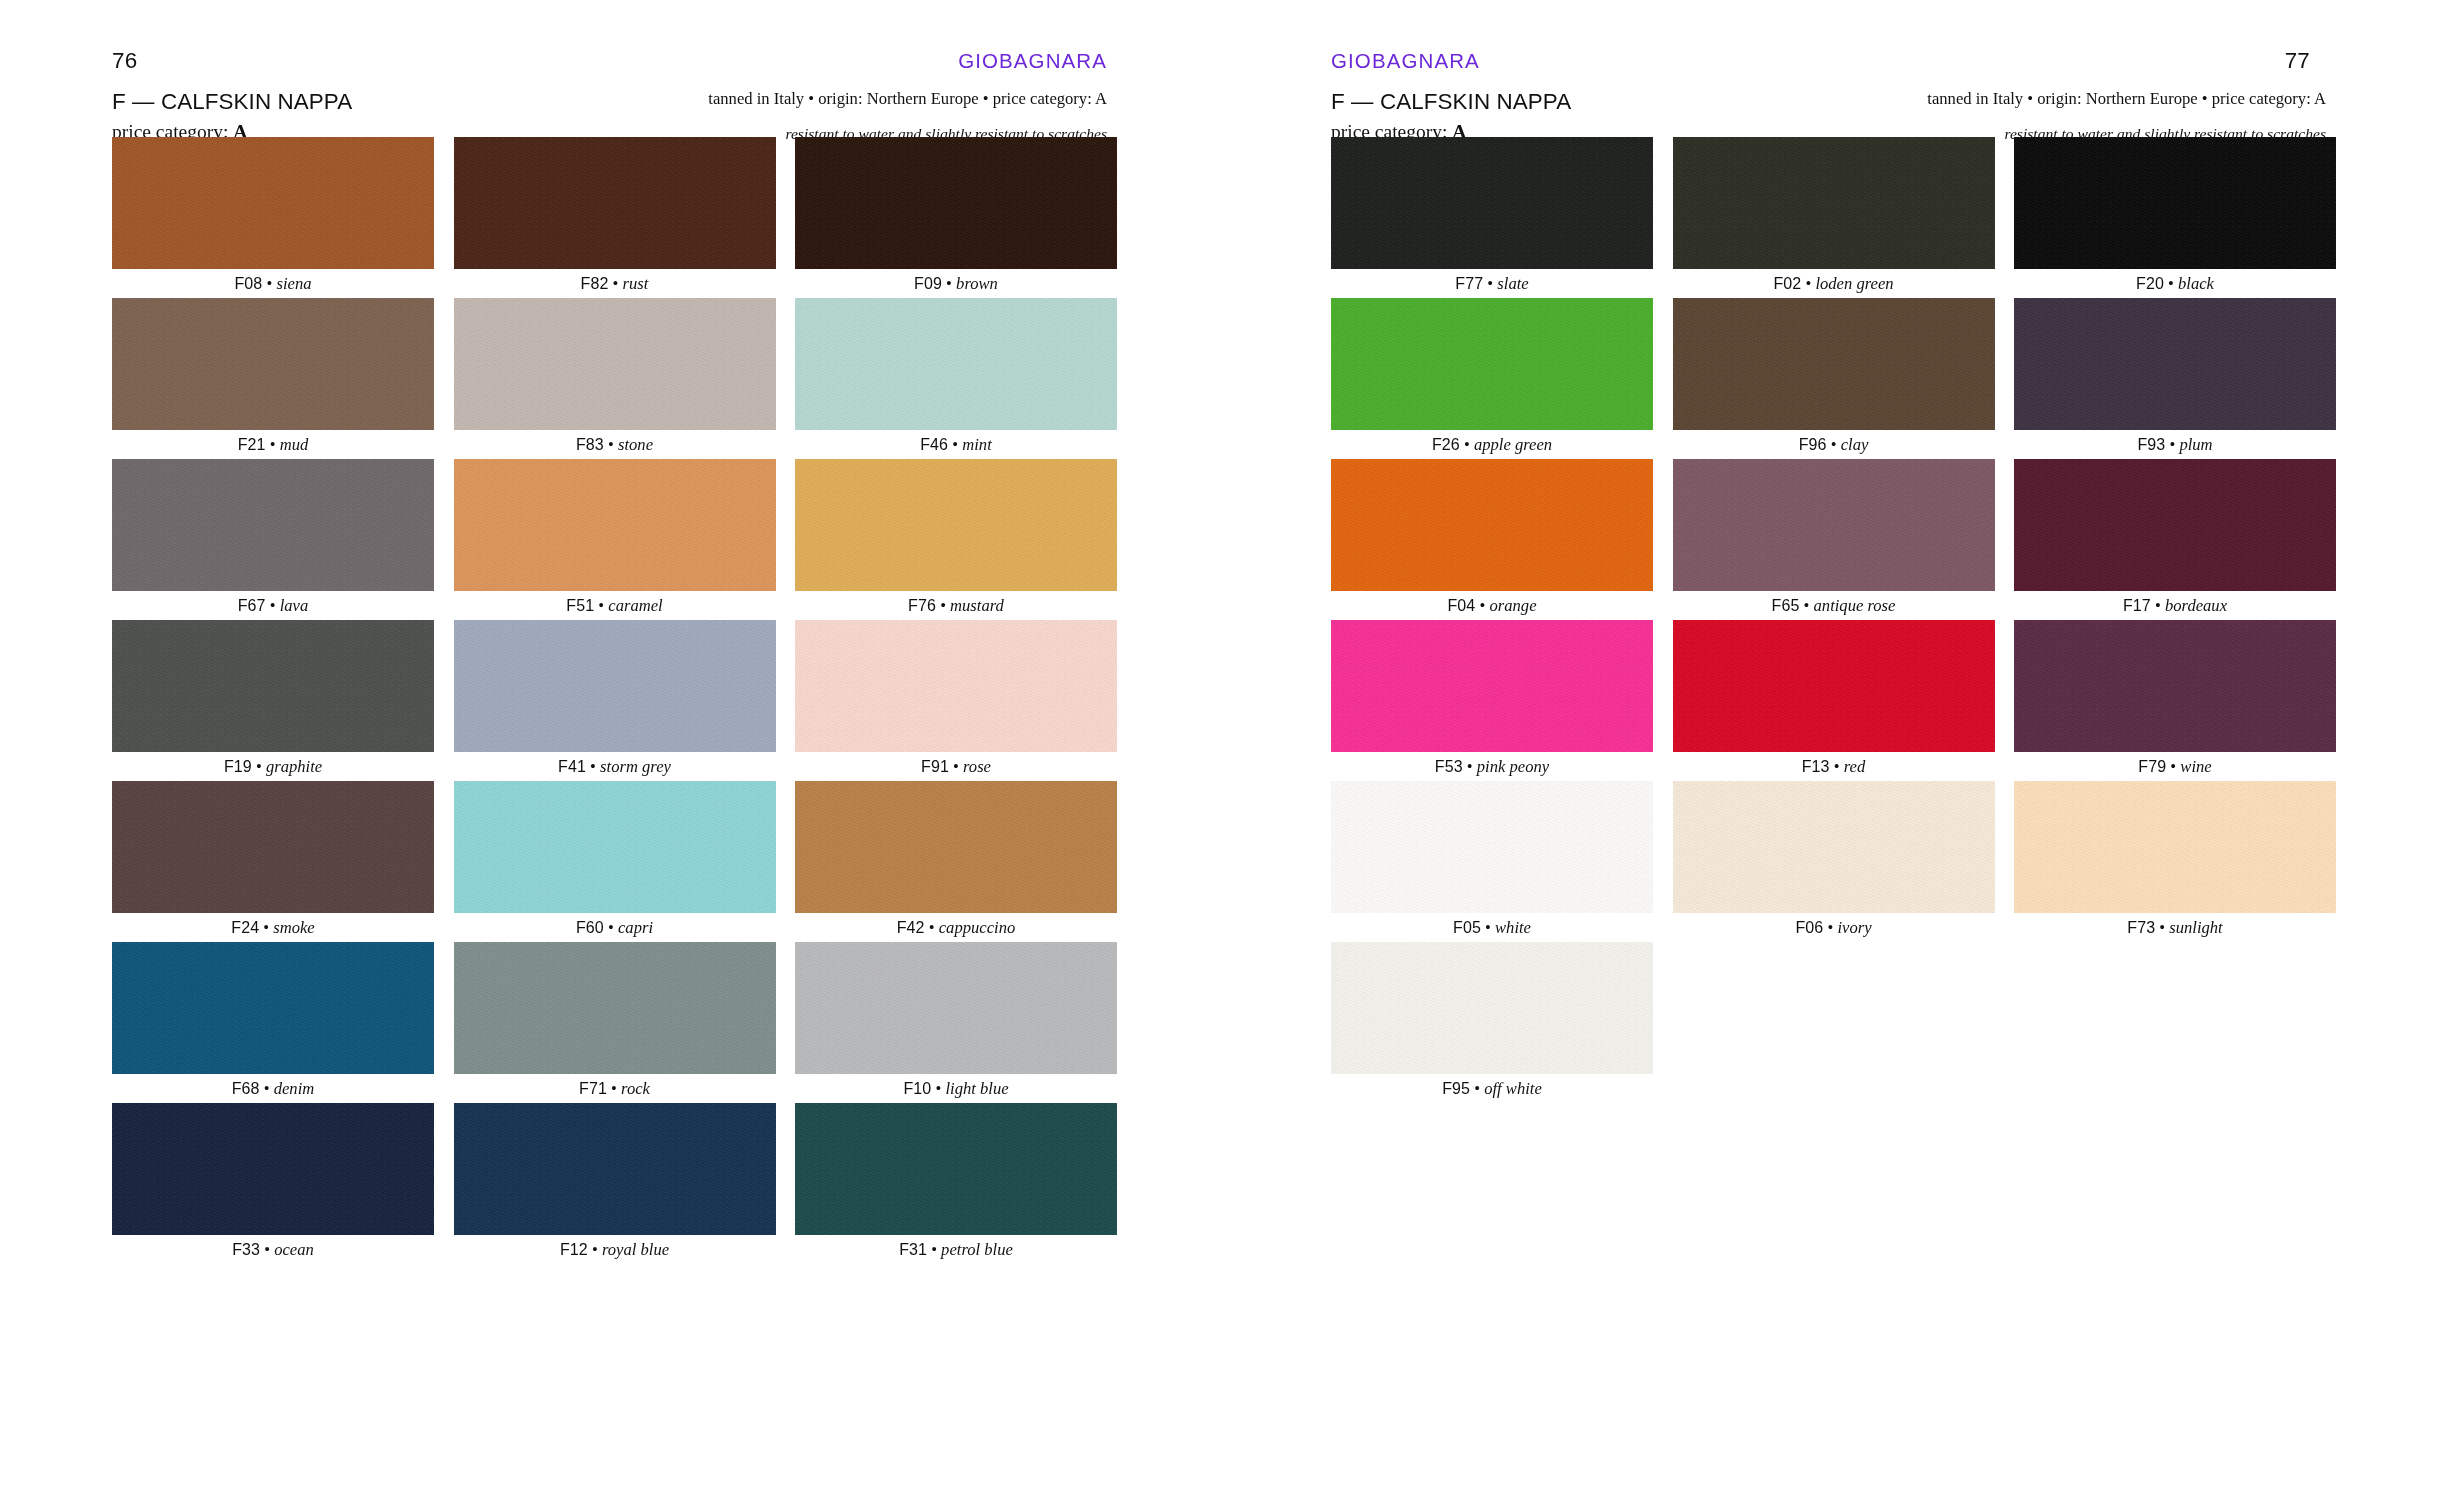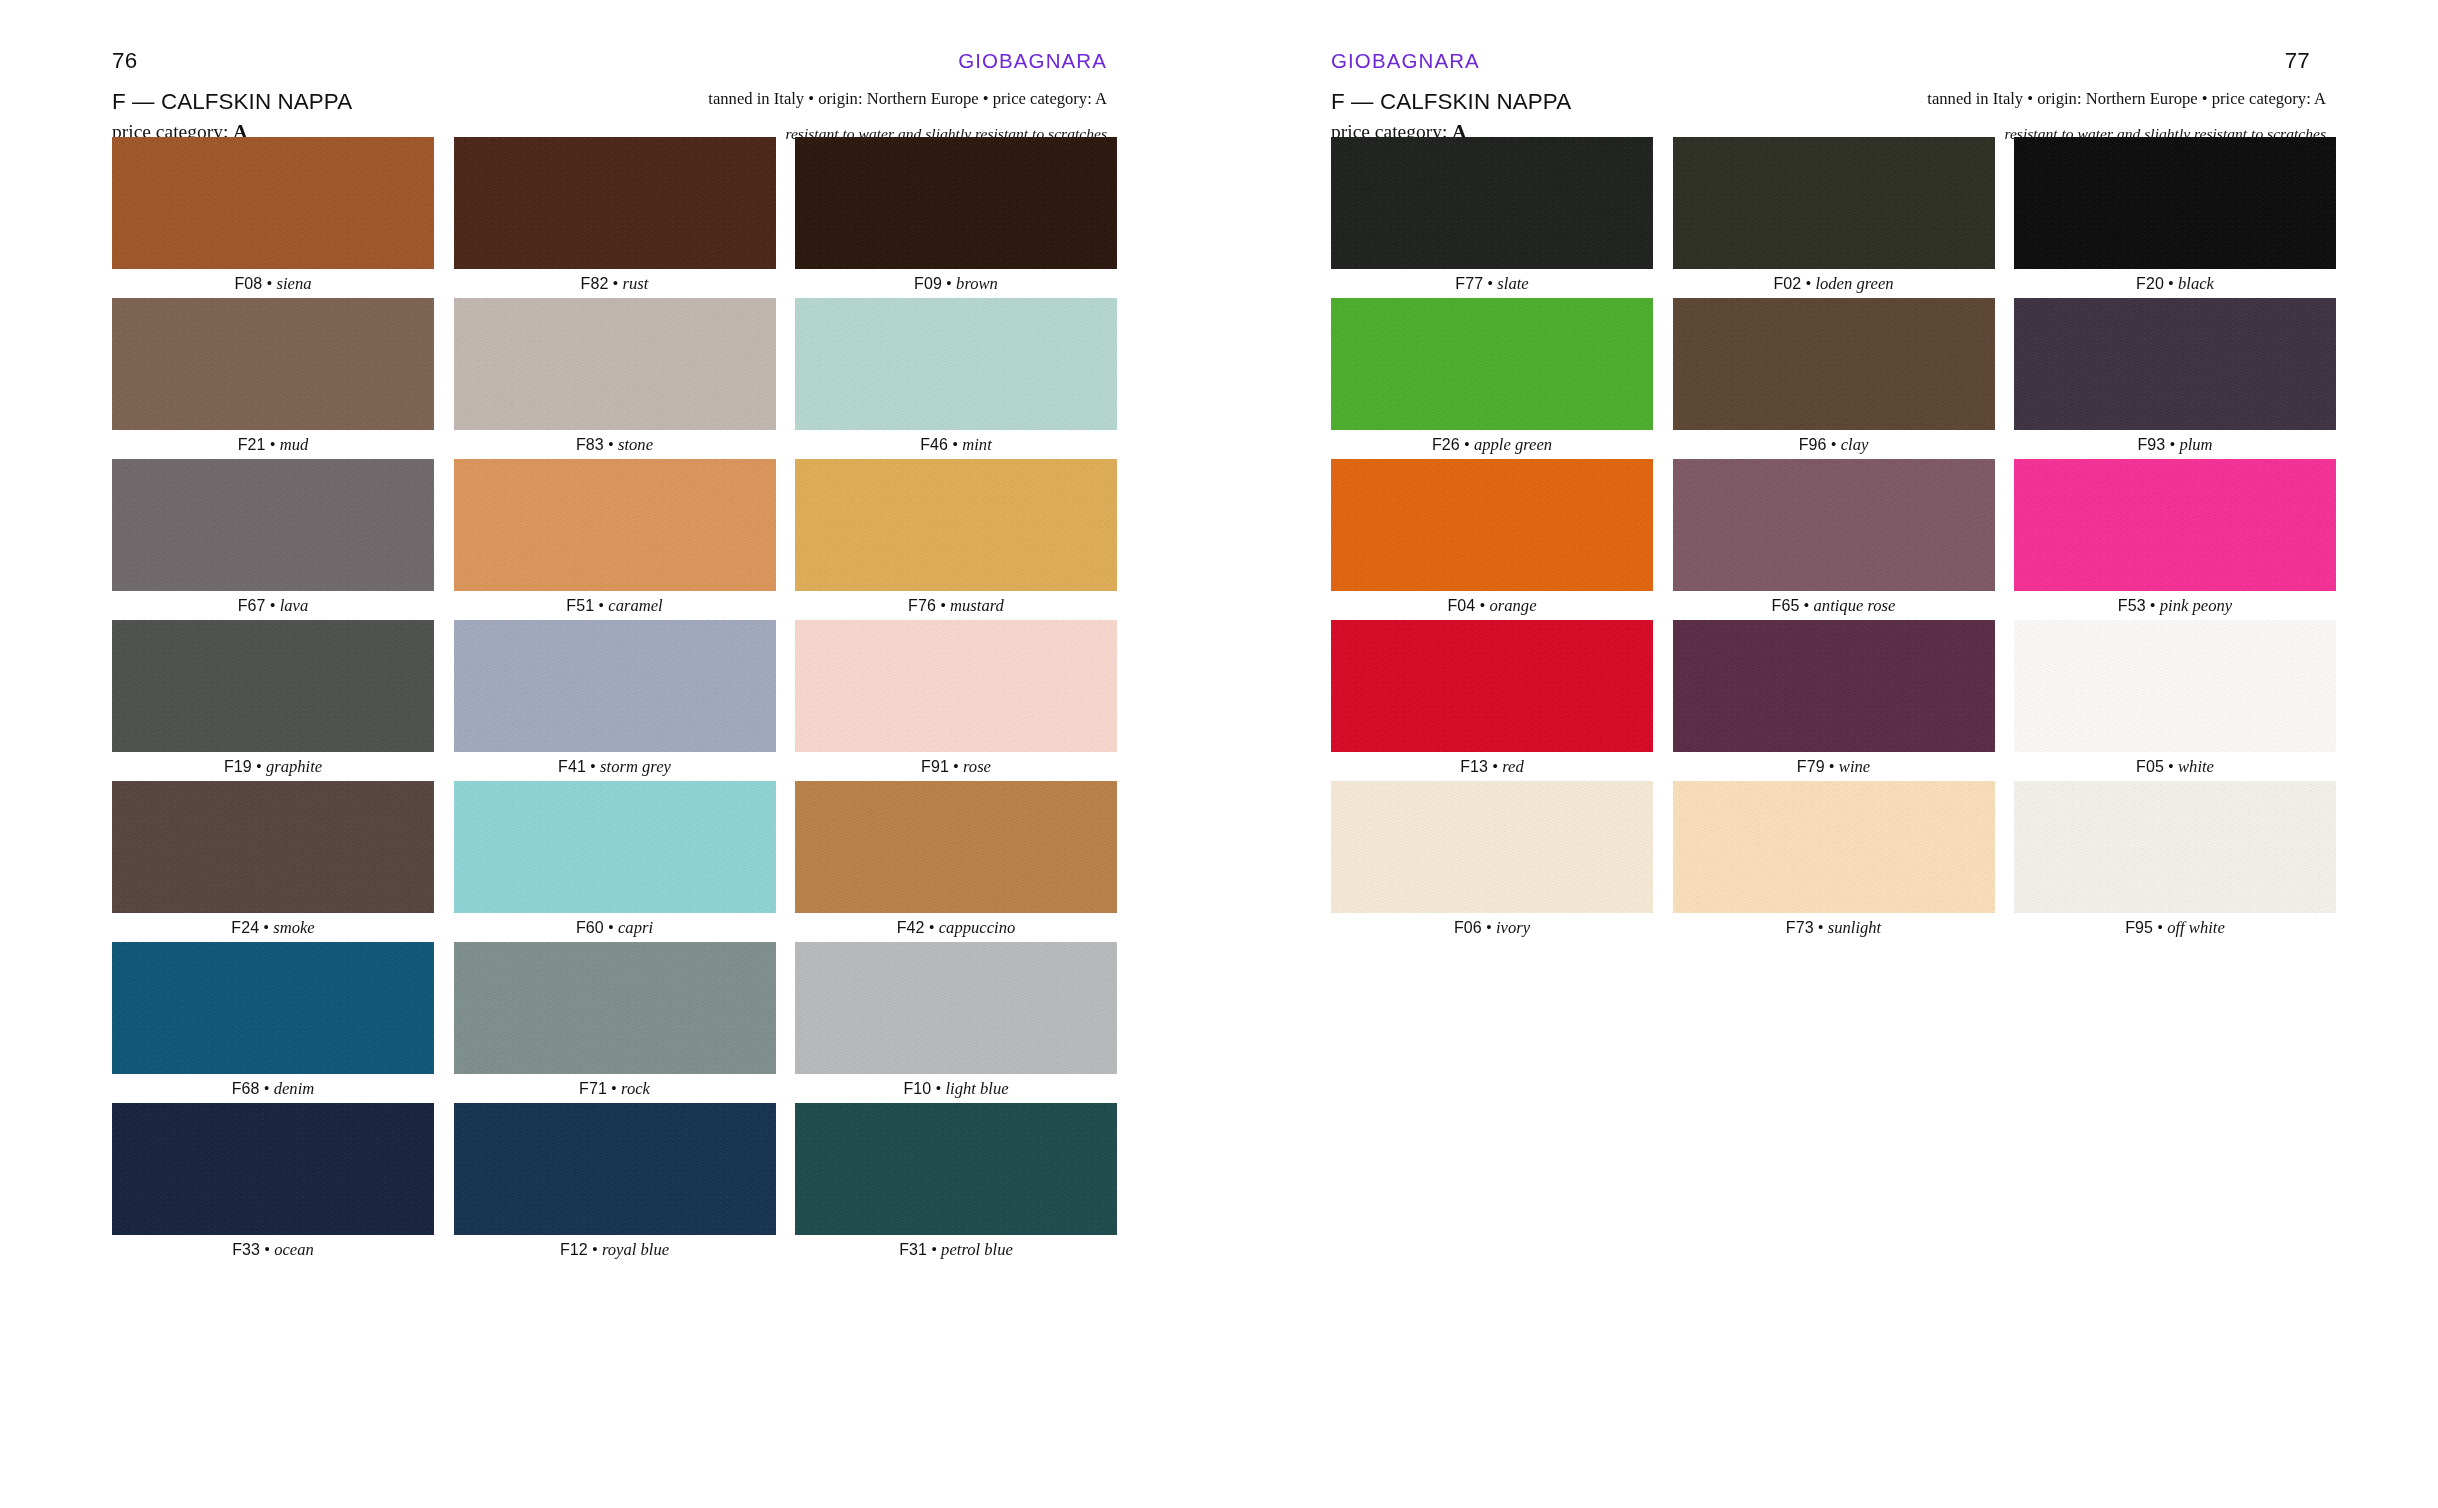--- a/index.html
+++ b/index.html
@@ -390,20 +390,26 @@
           <div class="caption"><span class="code">F04</span><span class="sep"> • </span><span class="name">orange</span></div>
         </div>
         <div class="cell">
           <div class="swatch">
             <div class="swatch-inner" style="background: rgb(124, 87, 99);"></div>
           </div>
           <div class="caption"><span class="code">F65</span><span class="sep"> • </span><span class="name">antique rose</span></div>
         </div>
         <div class="cell">
           <div class="swatch">
+            <div class="swatch-inner" style="background: rgb(84, 23, 44);"></div>
+          </div>
+          <div class="caption"><span class="code">F17</span><span class="sep"> • </span><span class="name">bordeaux</span></div>
+        </div>
+        <div class="cell">
+          <div class="swatch">
             <div class="swatch-inner" style="background: rgb(247, 45, 150);"></div>
           </div>
           <div class="caption"><span class="code">F53</span><span class="sep"> • </span><span class="name">pink peony</span></div>
         </div>
         <div class="cell">
           <div class="swatch">
             <div class="swatch-inner" style="background: rgb(217, 7, 35);"></div>
           </div>
           <div class="caption"><span class="code">F13</span><span class="sep"> • </span><span class="name">red</span></div>
         </div>

